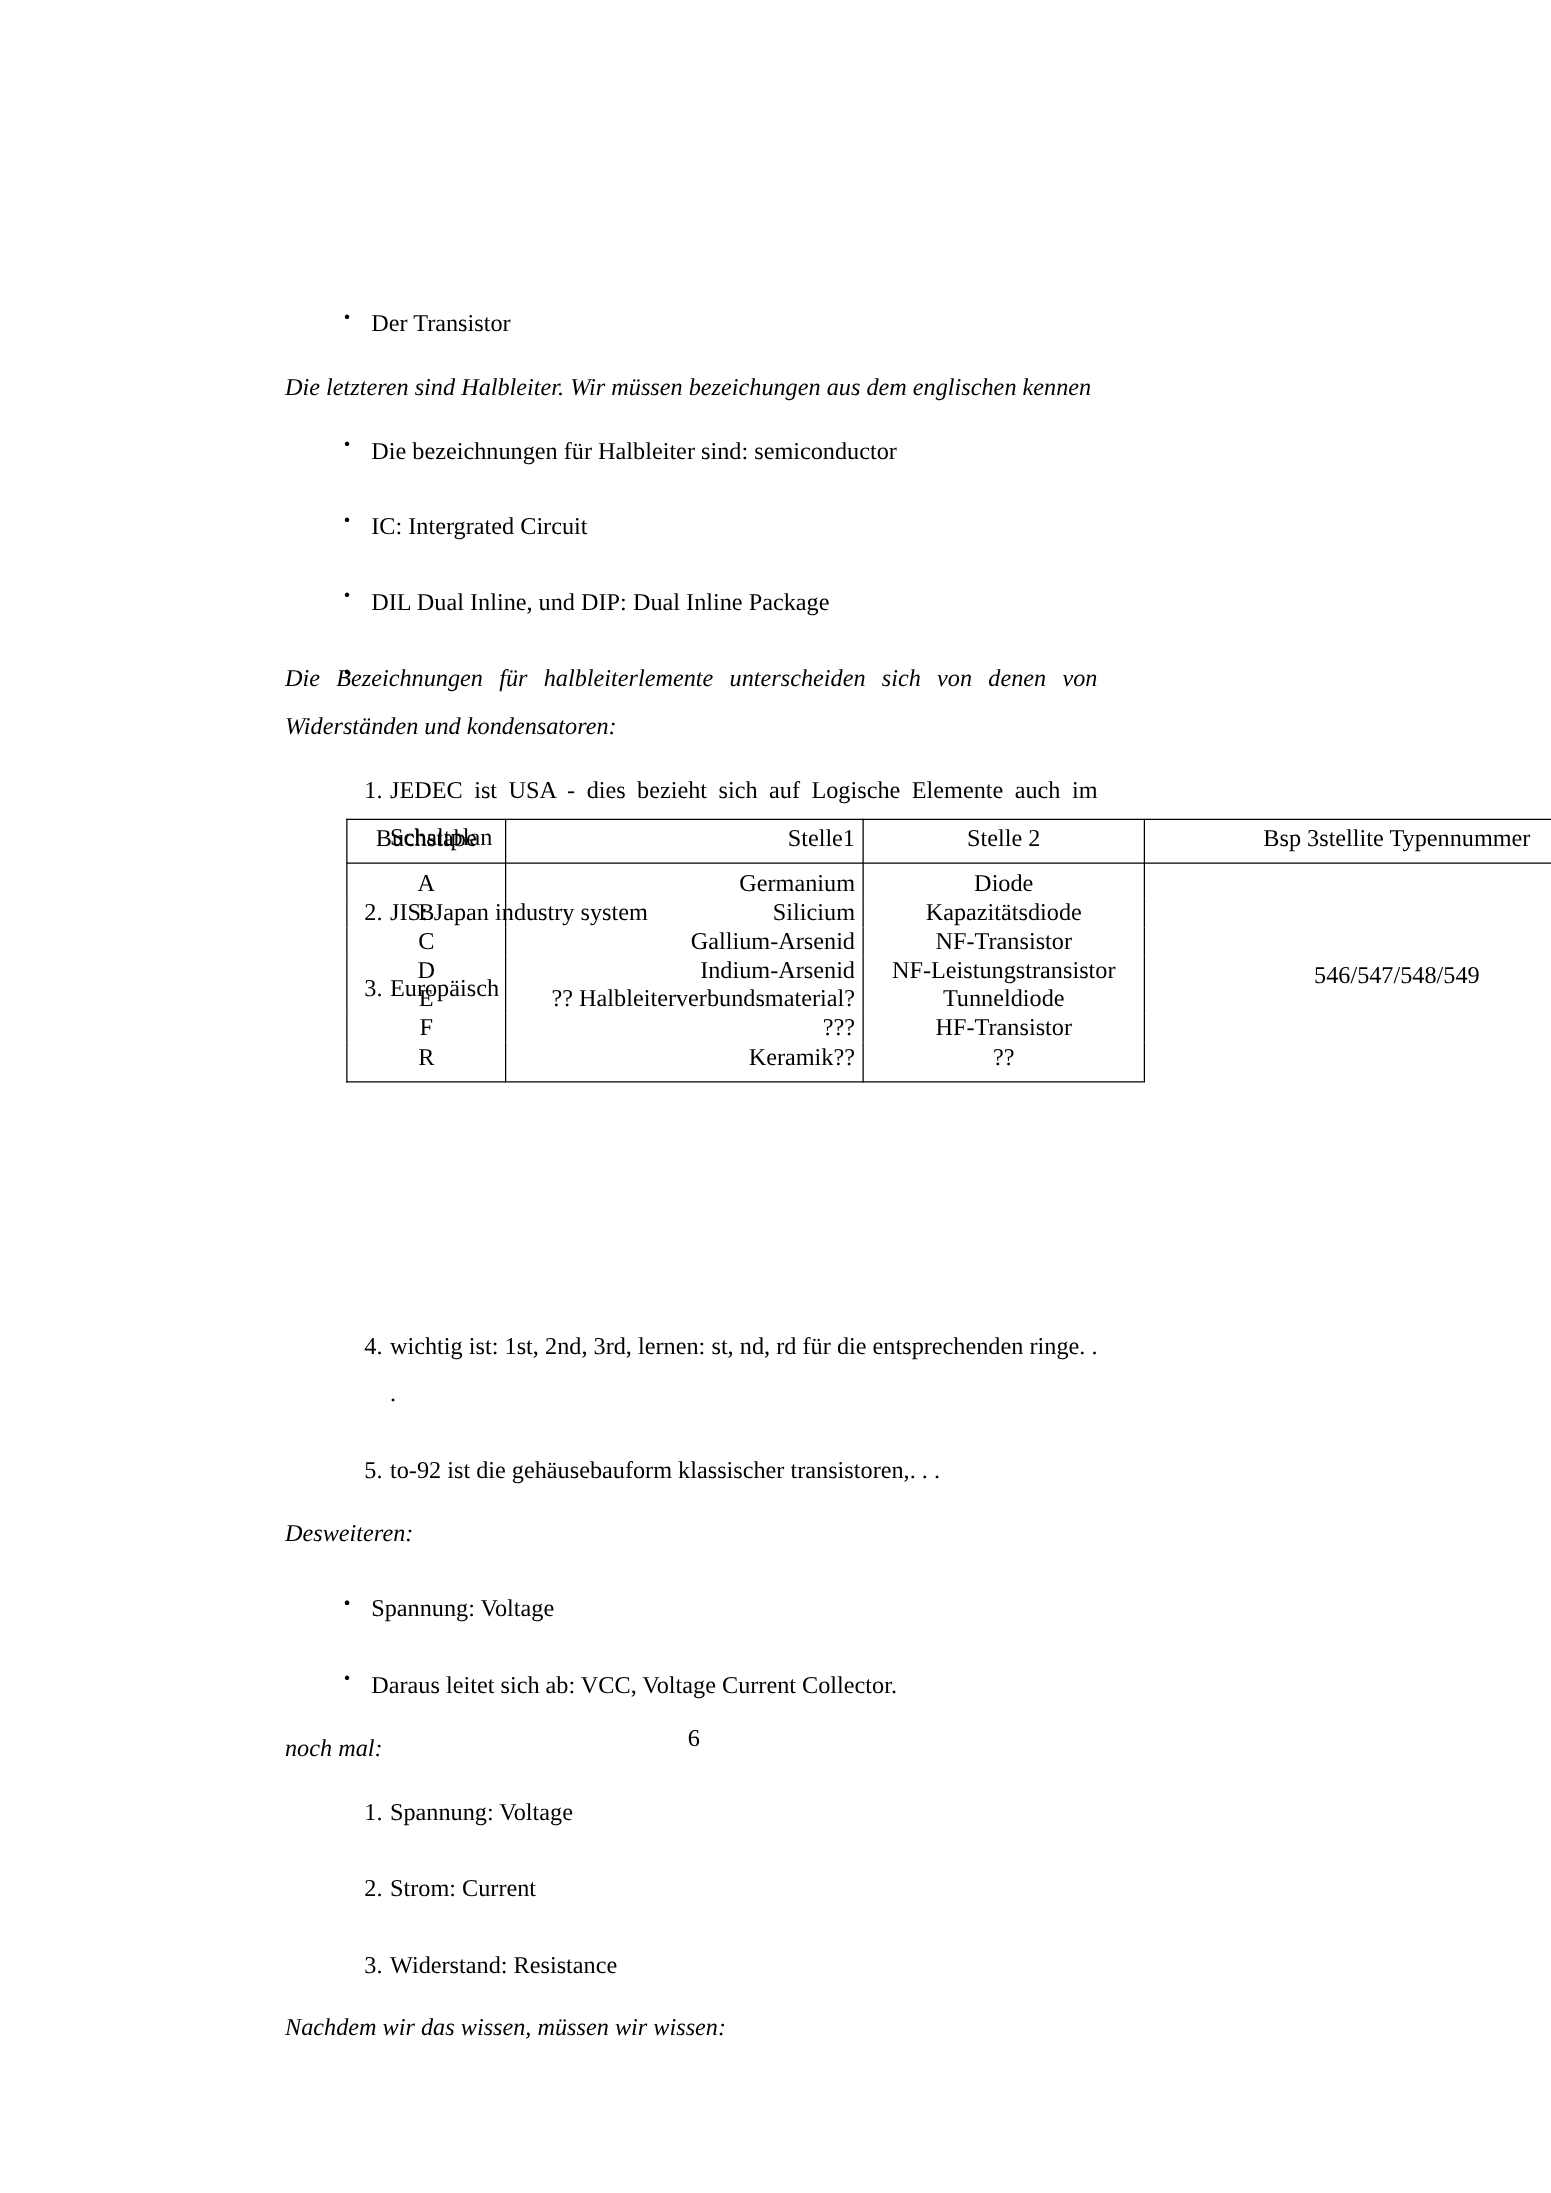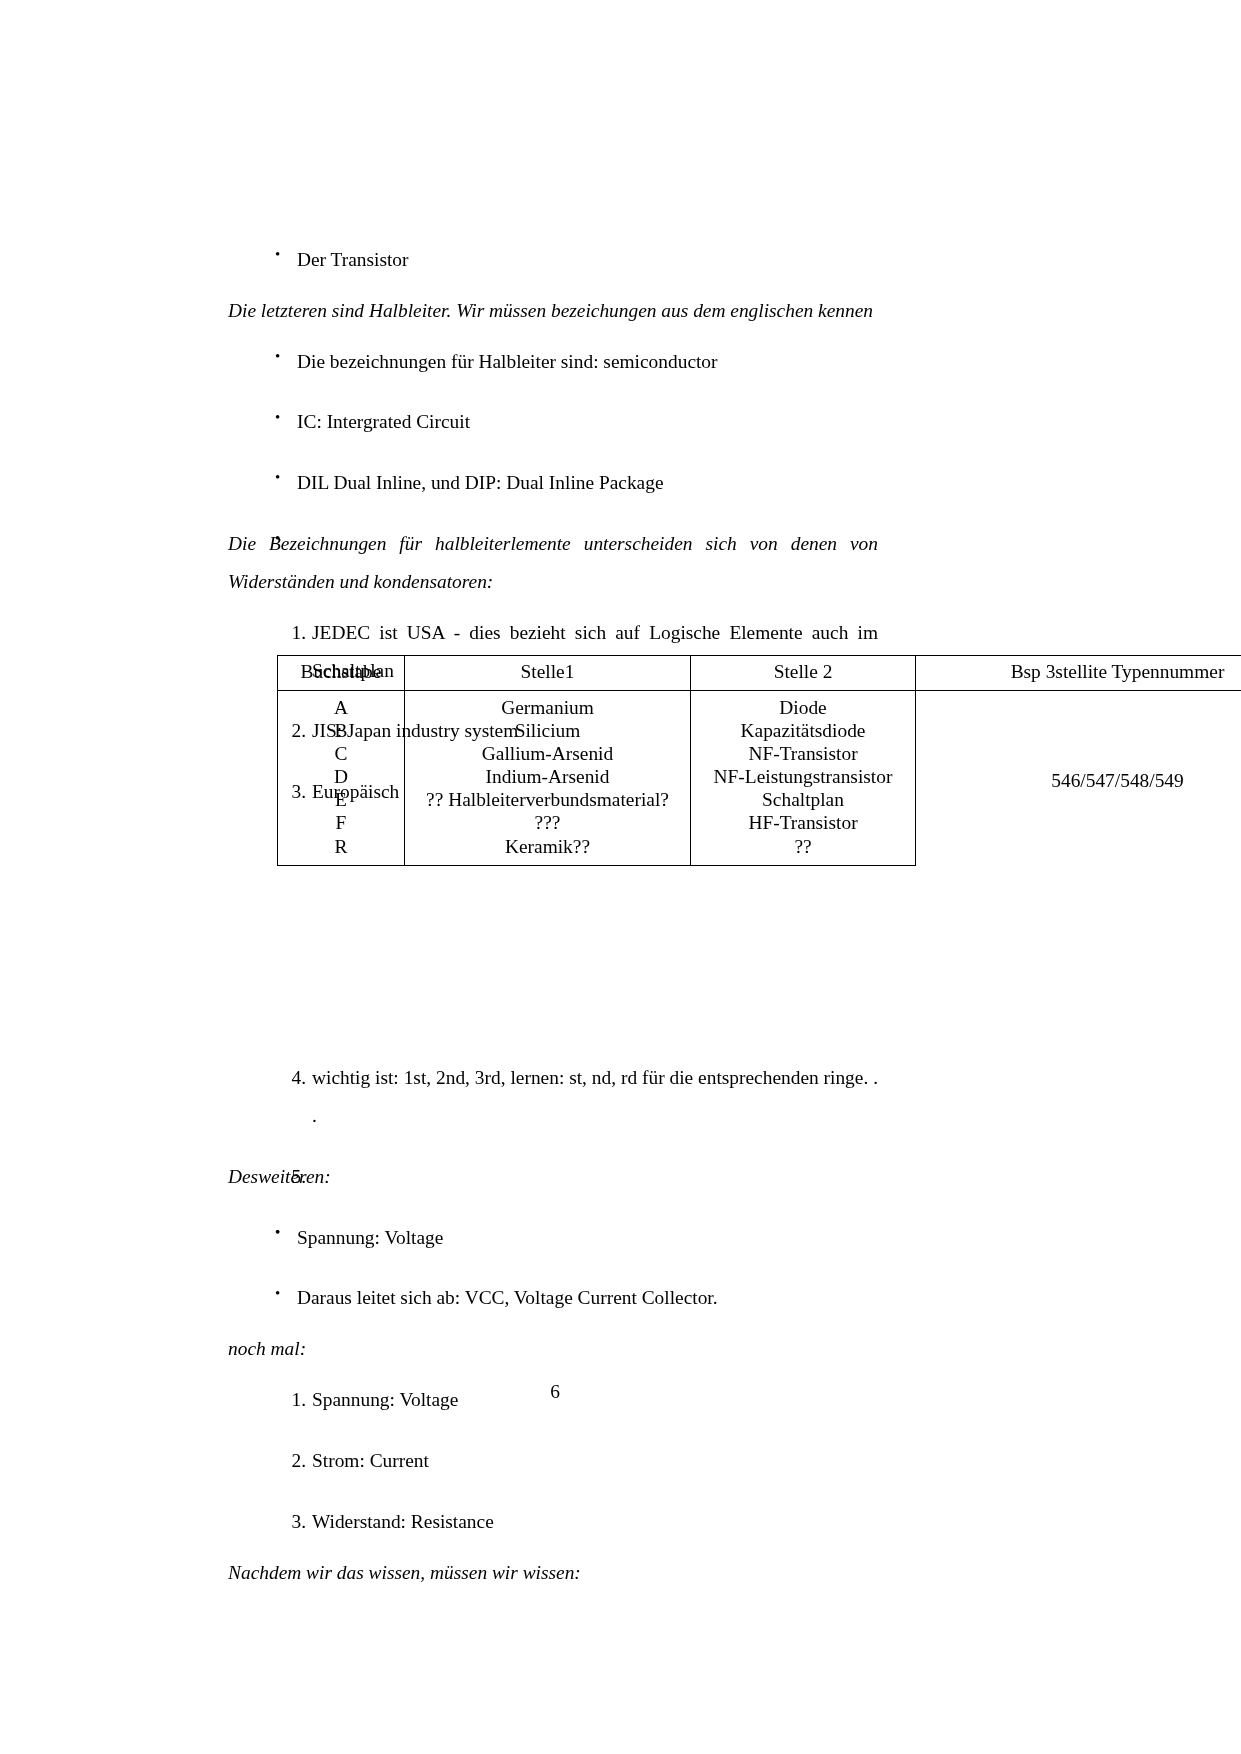--- a/index.html
+++ b/index.html
@@ -93,21 +93,21 @@
     width: 990px;
   }
   table.euro td, table.euro th {
     font-weight: normal;
     text-align: center;
     vertical-align: middle;
     padding: 2px 6px;
     font-family: Liberation Serif, serif;
   }
   table.euro .cA { width: 114px; }
-  table.euro .cB { width: 273px; }
+  table.euro .cB { width: 273px; text-align: right; }
   table.euro .cC { width: 212px; }
   table.euro .cD { width: 391px; }
 
   table.euro tr.head th {
     border-top: 1.3px solid #000;
     border-bottom: 1.3px solid #000;
     border-left: 1.3px solid #000;
     border-right: 1.3px solid #000;
     height: 29px;
     padding: 1px 6px 4px 6px;
@@ -165,21 +165,21 @@
   <ol class="enumerate">
     <li><span class="num">1.</span><span>JEDEC ist USA - dies bezieht sich auf Logische Elemente auch im Schaltplan</span></li>
     <li><span class="num">2.</span><span>JIS: Japan industry system</span></li>
     <li style="margin-bottom:0;"><span class="num">3.</span><span>Europäisch</span></li>
   </ol>
 
   <div style="height:222px;"></div>
 
   <ol class="enumerate">
     <li><span class="num">4.</span><span>wichtig ist: 1st, 2nd, 3rd, lernen: st, nd, rd für die entsprechenden ringe. . .</span></li>
-    <li><span class="num">5.</span></li>
+    <li><span class="num">5.</span><span>to-92 ist die gehäusebauform klassischer transistoren,. . .</span></li>
   </ol>
 
   <p class="para">Desweiteren:</p>
 
   <ul class="itemize">
     <li><span class="bullet">•</span></li>
     <li><span class="bullet">•</span><span>Spannung: Voltage</span></li>
     <li><span class="bullet">•</span><span>Daraus leitet sich ab: VCC, Voltage Current Collector.</span></li>
   </ul>
 
@@ -223,21 +223,21 @@
         <td class="cC">NF-Transistor</td>
       </tr>
       <tr>
         <td class="cA">D</td>
         <td class="cB">Indium-Arsenid</td>
         <td class="cC">NF-Leistungstransistor</td>
       </tr>
       <tr>
         <td class="cA">E</td>
         <td class="cB">?? Halbleiterverbundsmaterial?</td>
-        <td class="cC">Schaltplan</td>
+        <td class="cC">Tunneldiode</td>
       </tr>
       <tr>
         <td class="cA">F</td>
         <td class="cB">???</td>
         <td class="cC">HF-Transistor</td>
       </tr>
       <tr>
         <td class="cA">R</td>
         <td class="cB">Keramik??</td>
         <td class="cC">??</td>

